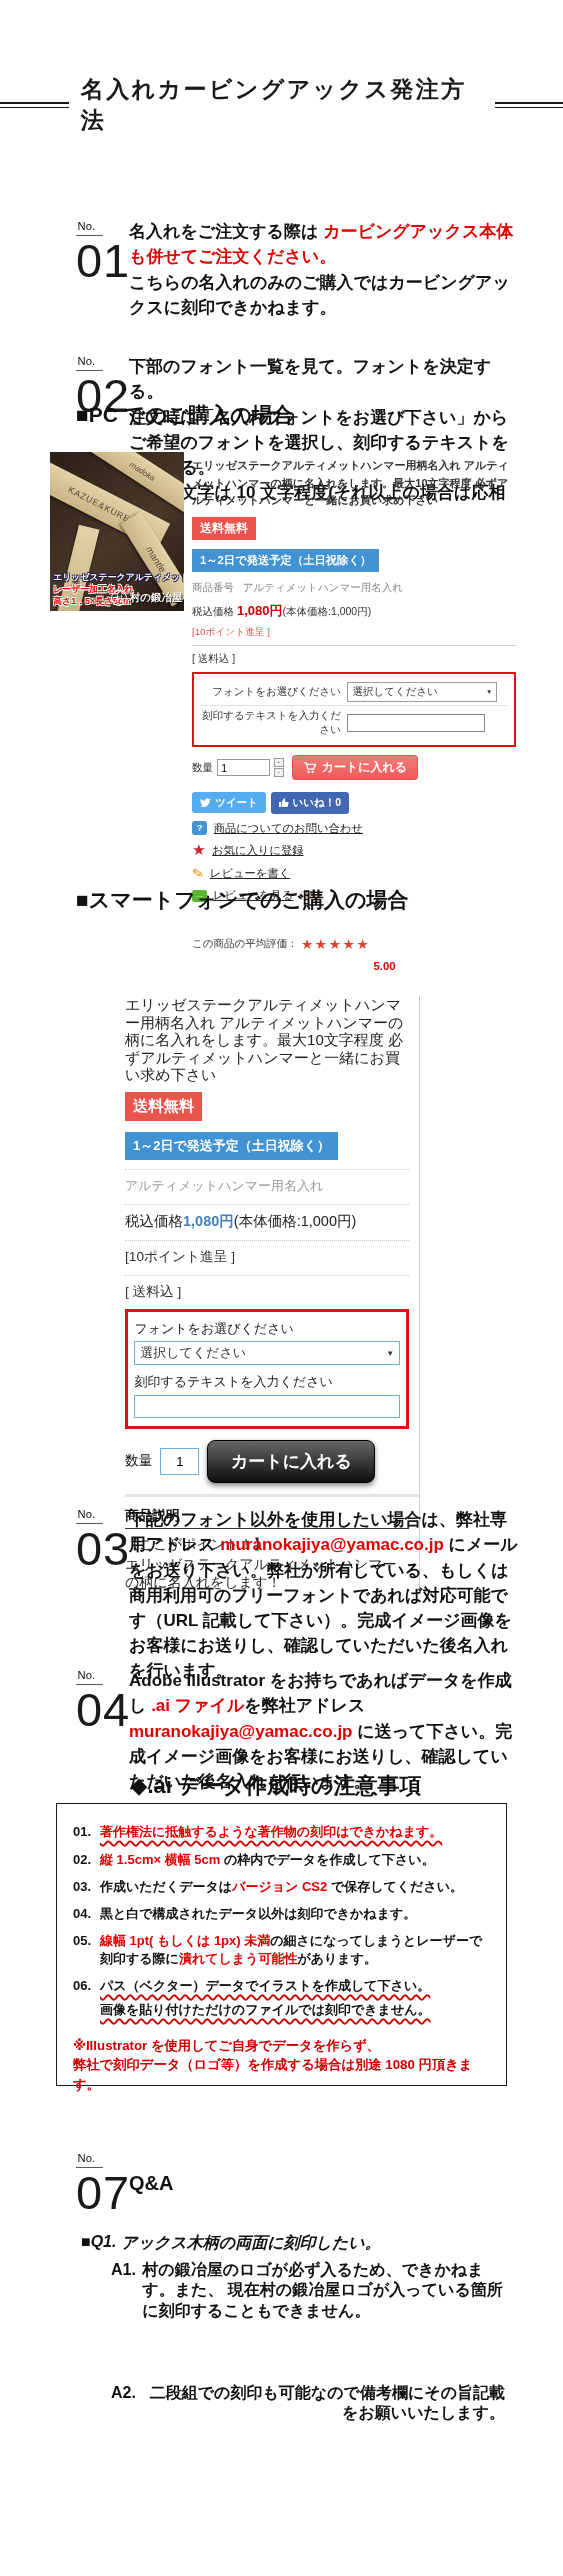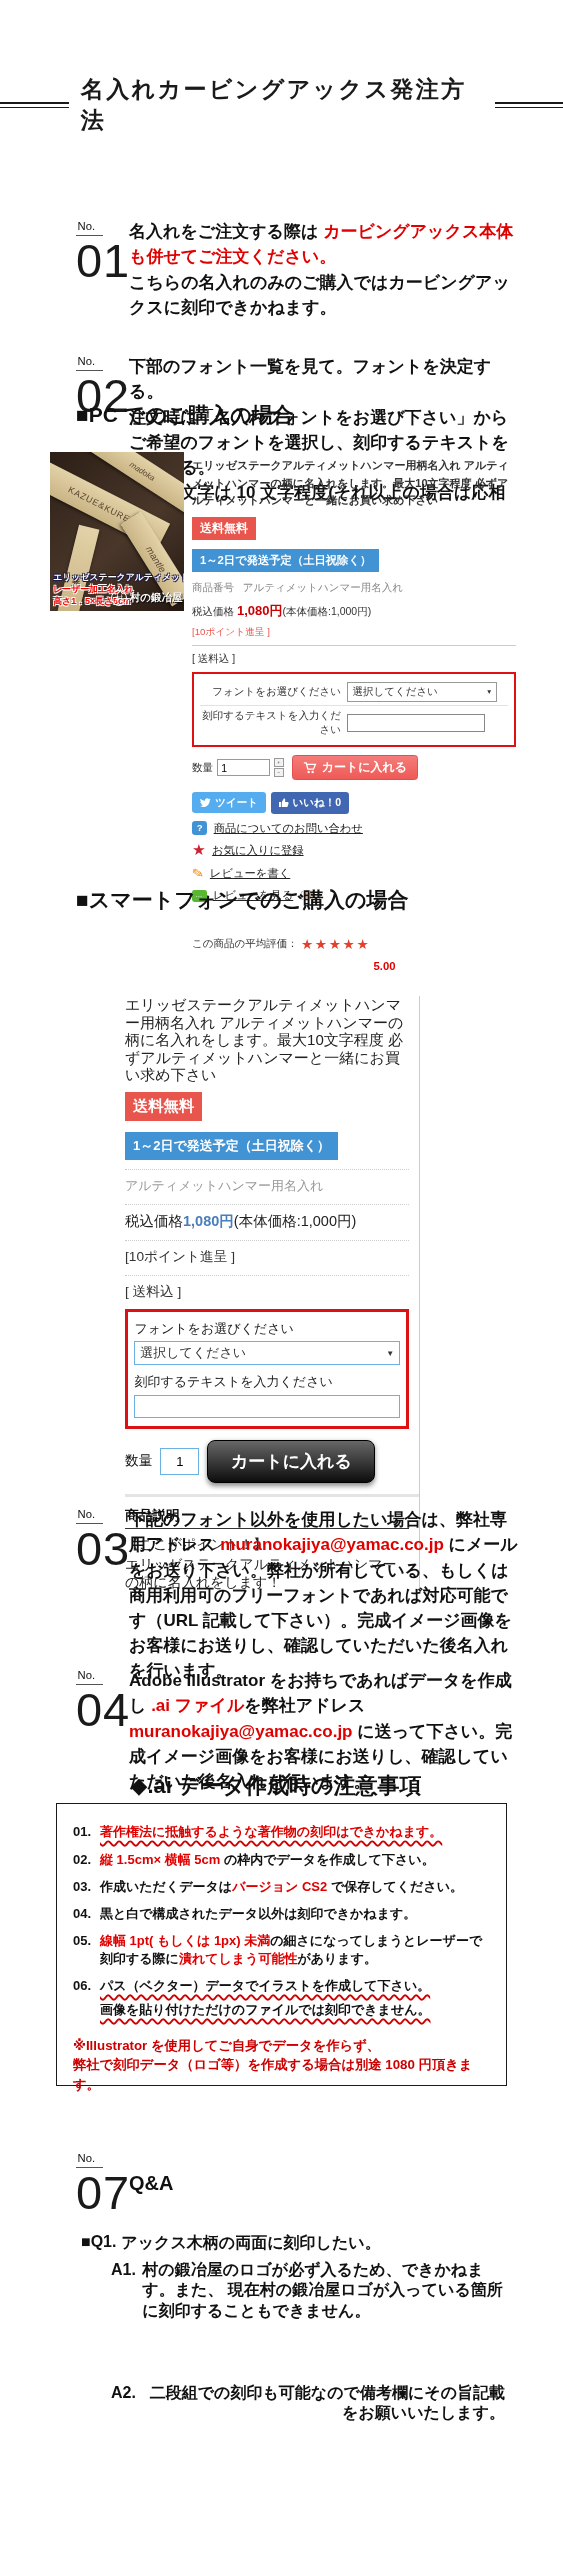--- a/index.html
+++ b/index.html
@@ -343,21 +343,21 @@
   </div>
 
   <div class="step" style="top:2148px;">
     <div class="stepno">
       <div class="nolabel">No.</div>
       <div class="big">07</div>
     </div>
   </div>
   <div class="qa-heading">Q&amp;A</div>
 
-  <div class="qa-q" style="top:2233px;">
+  <div class="qa-q" style="top:2233px;font-style:italic;">
     <span>■Q1.</span>
     <span>アックス木柄の両面に刻印したい。</span>
   </div>
   <div class="qa-a" style="top:2260px;">
     <span>A1.</span>
     <span>村の鍛冶屋のロゴが必ず入るため、できかねます。また、 現在村の鍛冶屋ロゴが入っている箇所に刻印することもできません。</span>
   </div>
 
   <div class="qa-a" style="top:2383px;text-align:right;">
     <span>A2.</span>

